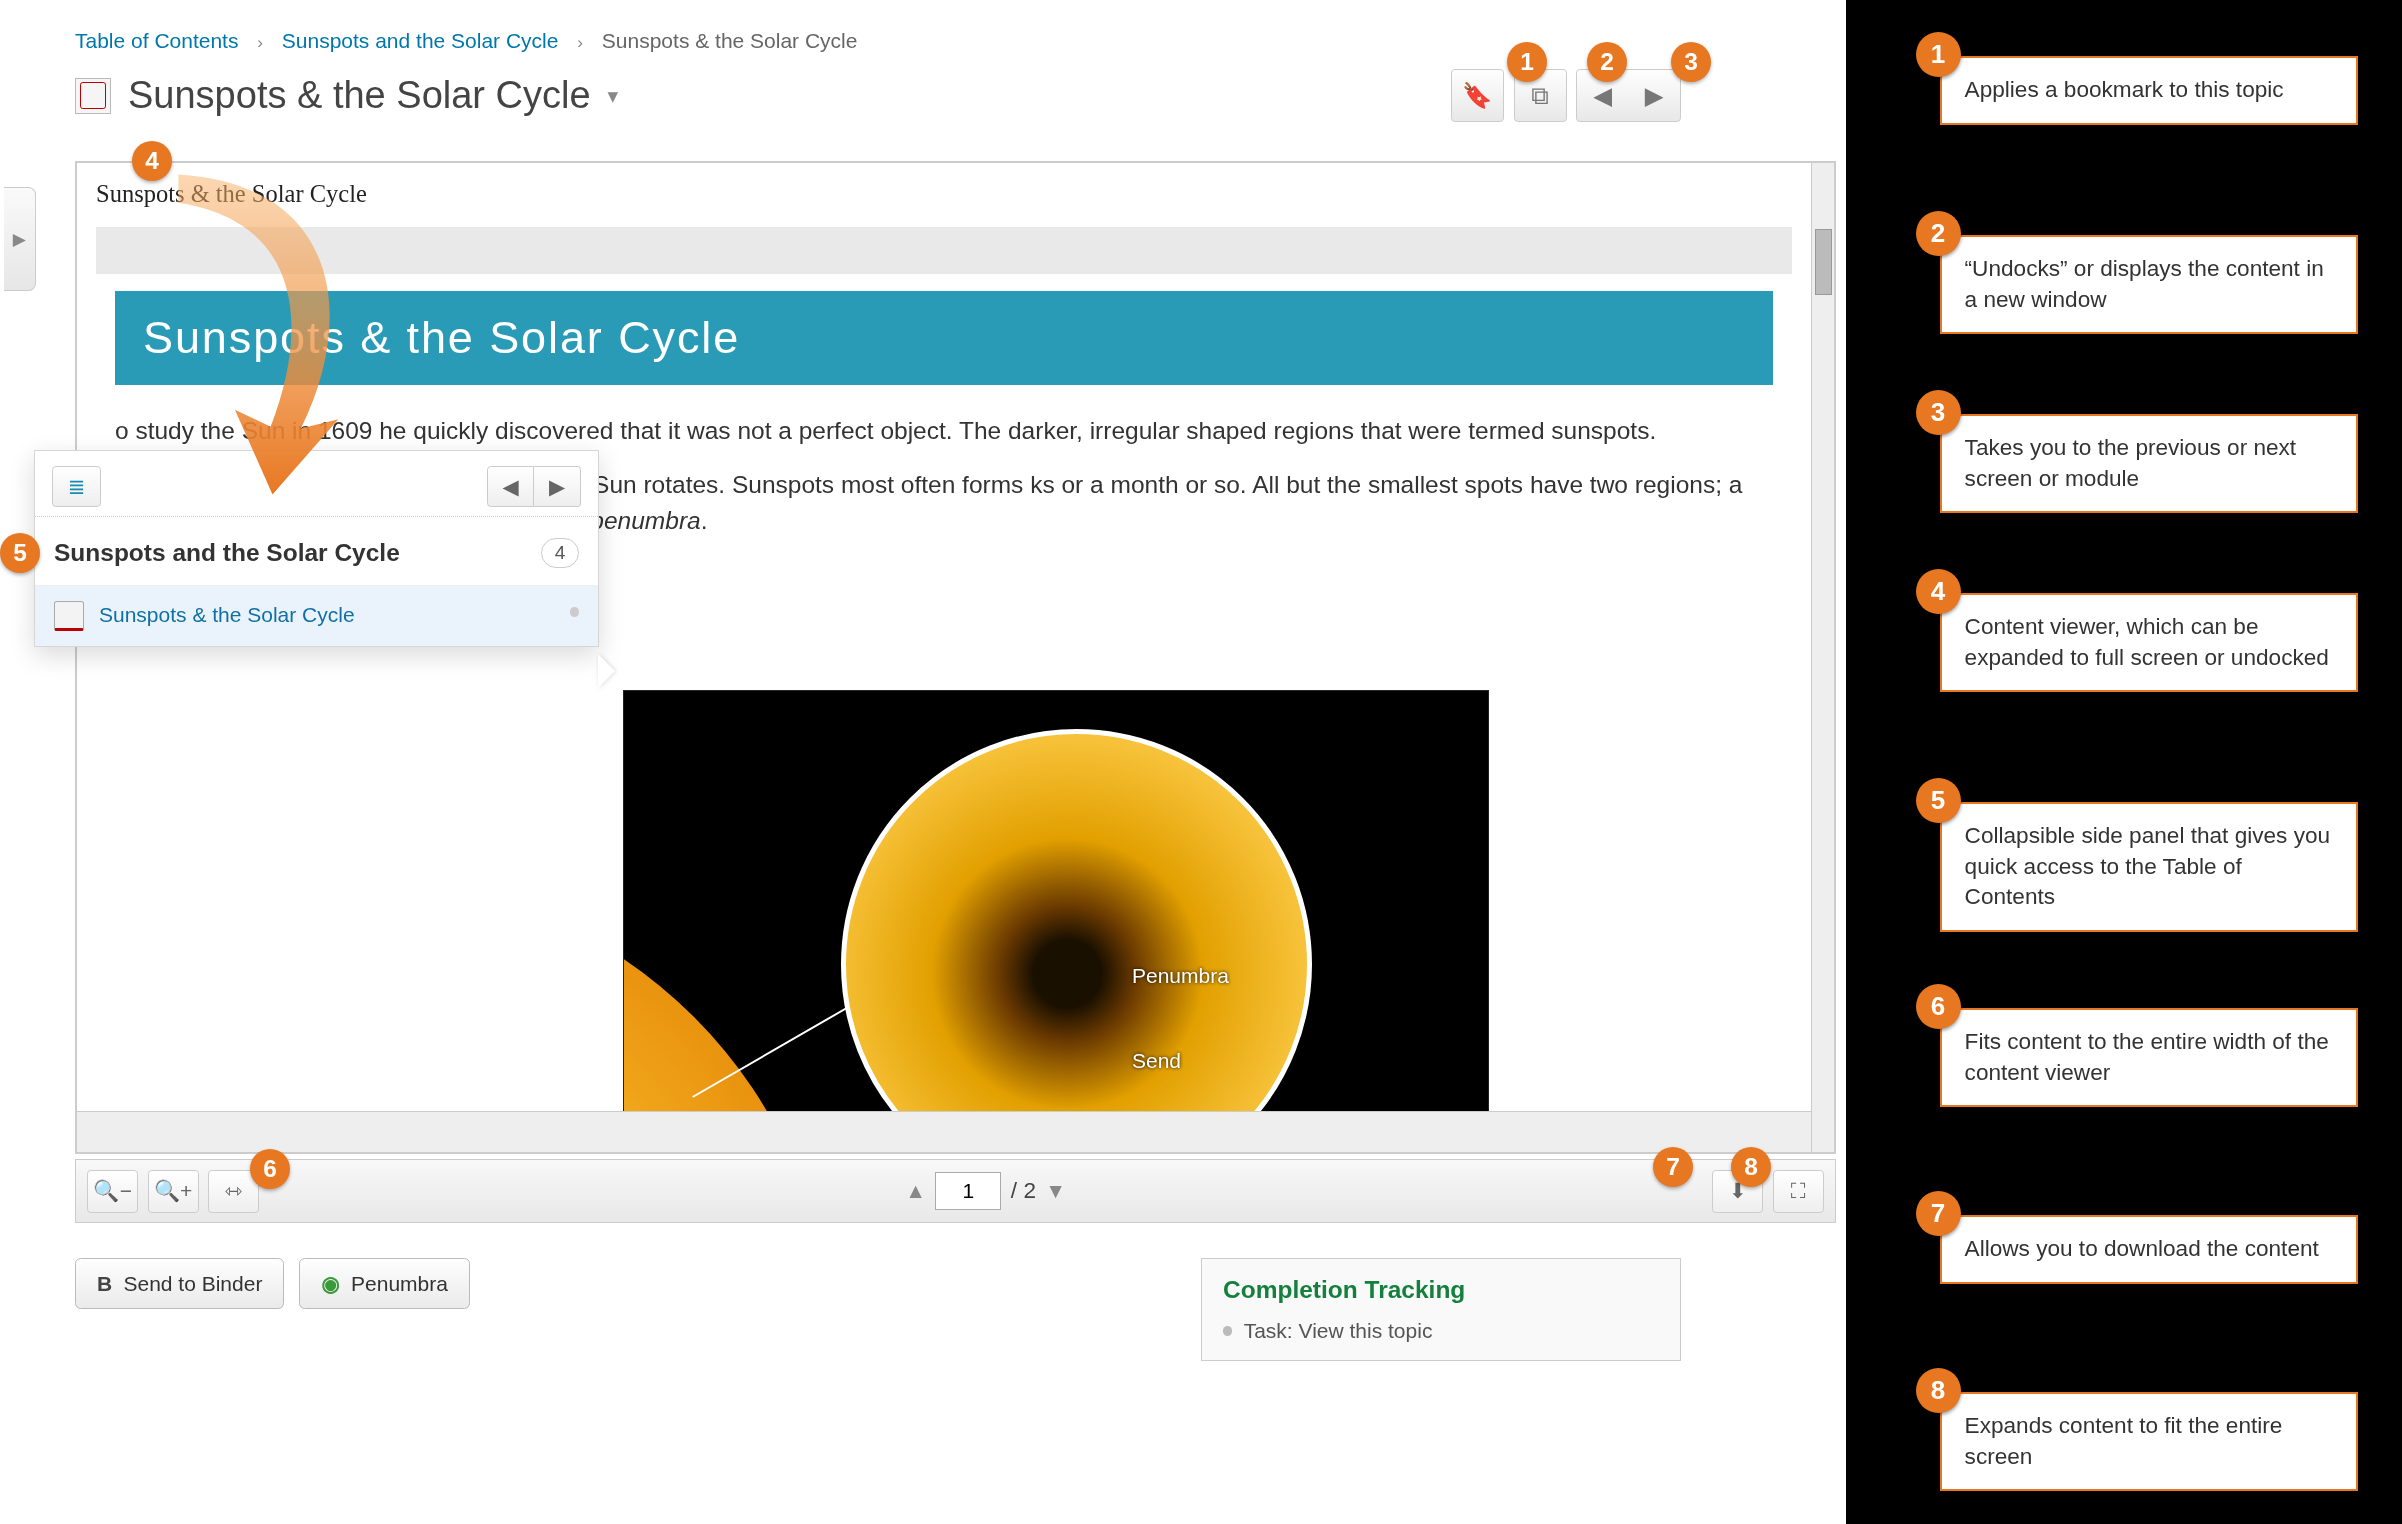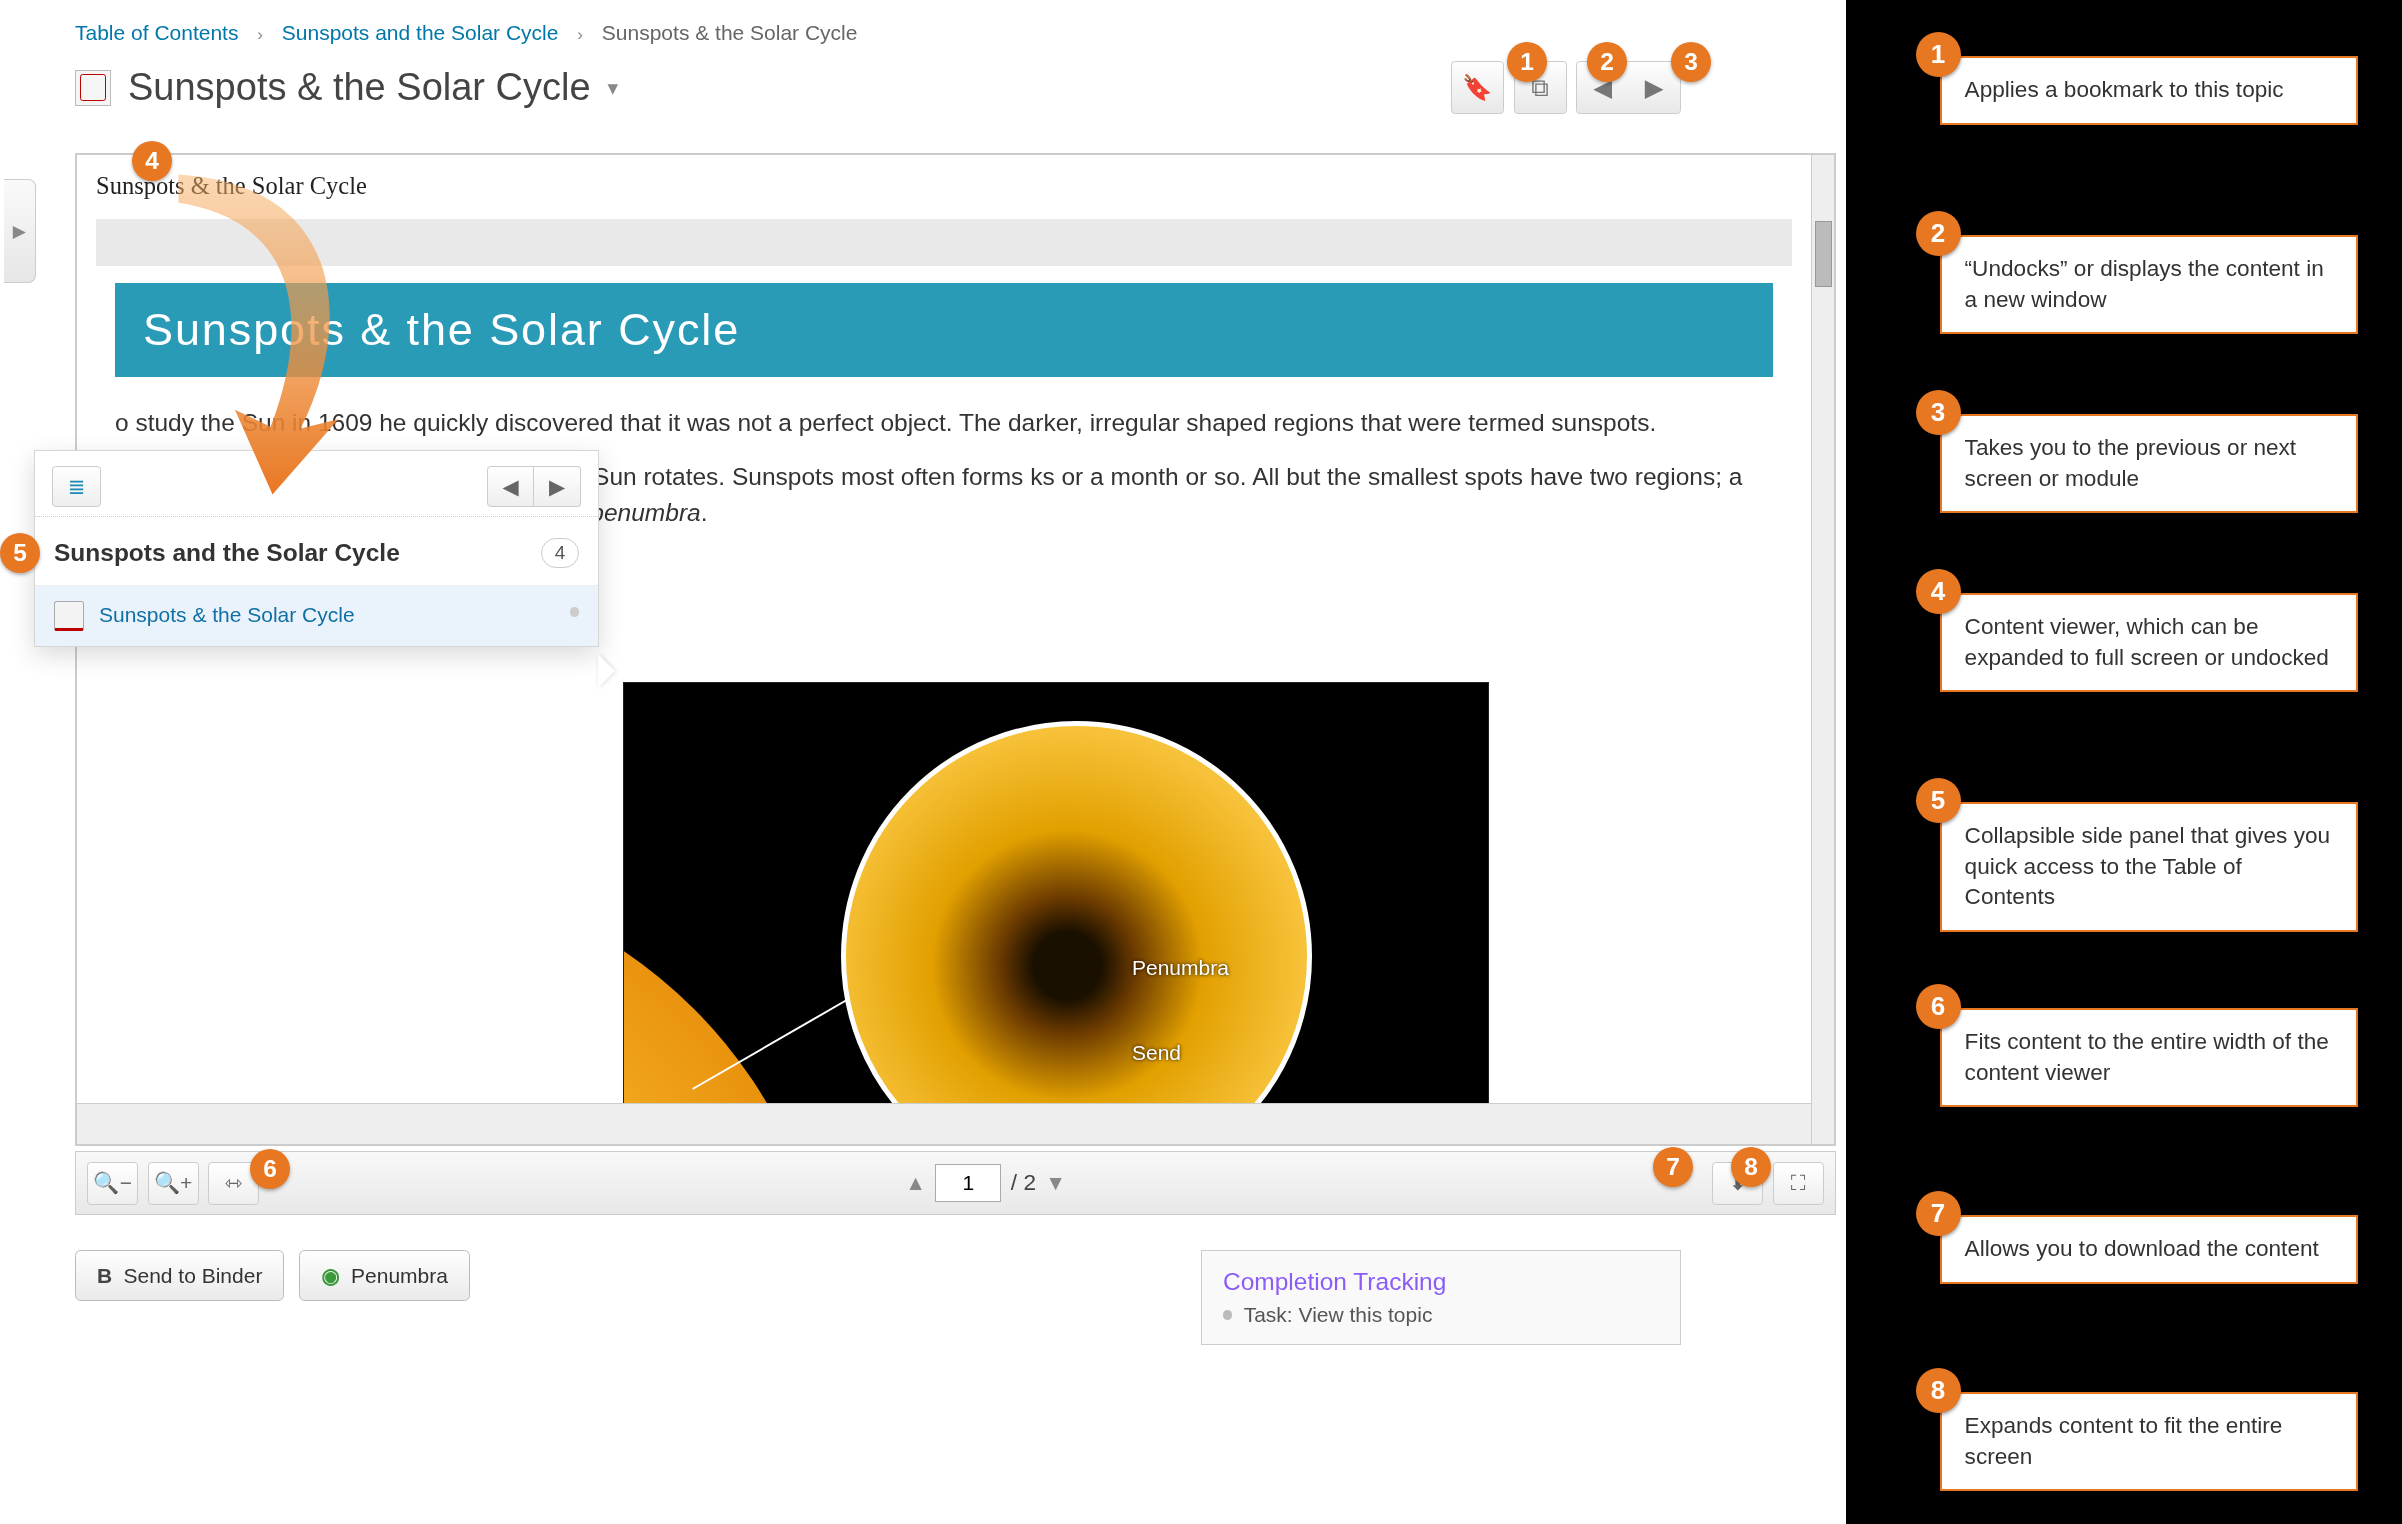--- a/index.html
+++ b/index.html
@@ -1,18 +1,18 @@
 <!DOCTYPE html>
 <html style="font-size:15px"><head>
 <meta charset="utf-8">
 <style>
   * { box-sizing: border-box; margin: 0; padding: 0; }
   body { font-family: Arial, Helvetica, sans-serif; background: #fff; width: 2402px; height: 1524px; overflow: hidden; }
   .stage { position: relative; width: 2402px; height: 1524px; }
-  .app { position: absolute; left: 0; top: 0; width: 1728px; height: 1394px; background: #fff; }
+  .app { position: absolute; left: 0; top: 8px; width: 1728px; height: 1394px; background: #fff; }
 
   .breadcrumb { position: absolute; left: 75px; top: 21px; font-size: 21px; color: #0077aa; }
   .breadcrumb .sep { color: #888; padding: 0 13px; font-size: 17px; }
   .breadcrumb .current { color: #666; }
 
   .title-row { position: absolute; left: 75px; top: 66px; display: flex; align-items: center; gap: 17px; }
   .pdf-icon { width: 36px; height: 36px; border: 0.9px solid #bbb; background: #f5f5f5; display: flex; align-items: center; justify-content: center; }
   .pdf-icon::after { content: ""; width: 24.5px; height: 24.5px; border: 1.9px solid #b00; border-radius: 2.8px; }
   .page-title { font-size: 38px; color: #444; font-weight: 300; }
   .title-caret { color: #888; font-size: 21px; }
@@ -46,21 +46,21 @@
   .pdf-toolbar .spacer { flex: 1; }
   .page-group { display: flex; align-items: center; gap: 9.4px; color: #444; font-size: 22.6px; }
   .page-group .tri { color: #888; font-size: 21px; cursor: pointer; }
   .page-input { width: 66px; height: 38px; border: 0.9px solid #aaa; text-align: center; font-size: 21px; }
 
   .action-row { position: absolute; left: 75px; top: 1250px; display: flex; gap: 15px; }
   .chip { height: 51px; padding: 0 21px; border: 0.9px solid #bbb; border-radius: 5.6px; background: linear-gradient(#fefefe,#eaeaea); display: flex; align-items: center; gap: 11.3px; font-size: 21px; color: #333; cursor: pointer; }
   .chip .ico { font-weight: bold; color: #444; }
 
   .completion { position: absolute; right: 47px; top: 1250px; width: 480px; border: 0.9px solid #ccc; background: #f9f9f9; padding: 17px 21px; }
-  .completion h3 { font-size: 24.5px; color: #8b5cf6; margin-bottom: 7px; font-weight: 400; }
+  .completion h3 { font-size: 24.5px; color: #15803d; margin-bottom: 15px; font-weight: 700; }
   .completion .task { font-size: 21px; color: #555; display: flex; align-items: center; gap: 11.3px; }
   .completion .dot { width: 9.4px; height: 9.4px; border-radius: 50%; background: #bbb; }
 
   .expand-tab { position: absolute; left: 3.8px; top: 179px; width: 32px; height: 104px; background: linear-gradient(#fafafa,#e6e6e6); border: 0.9px solid #ccc; border-left: none; border-radius: 0 7.5px 7.5px 0; display: flex; align-items: center; justify-content: center; color: #888; font-size: 17px; cursor: pointer; }
 
   .side-panel { position: absolute; left: 34px; top: 450px; width: 565px; background: #fff; border: 0.9px solid #d6d6d6; box-shadow: 0 7.5px 24.5px rgba(0,0,0,0.15); }
   .side-top { display: flex; align-items: center; justify-content: space-between; padding: 15px 17px 9.4px 17px; border-bottom: 0.9px dotted #ccc; }
   .sp-list-btn { width: 49px; height: 41px; border: 0.9px solid #ccc; border-radius: 3.8px; background: linear-gradient(#fff,#eee); display: flex; align-items: center; justify-content: center; color: #1a8ab0; font-size: 21px; cursor: pointer; }
   .sp-nav { display: flex; }
   .sp-nav .nbtn { width: 47px; height: 41px; border: 0.9px solid #ccc; background: linear-gradient(#fff,#eee); display: flex; align-items: center; justify-content: center; color: #666; font-size: 21px; cursor: pointer; }

